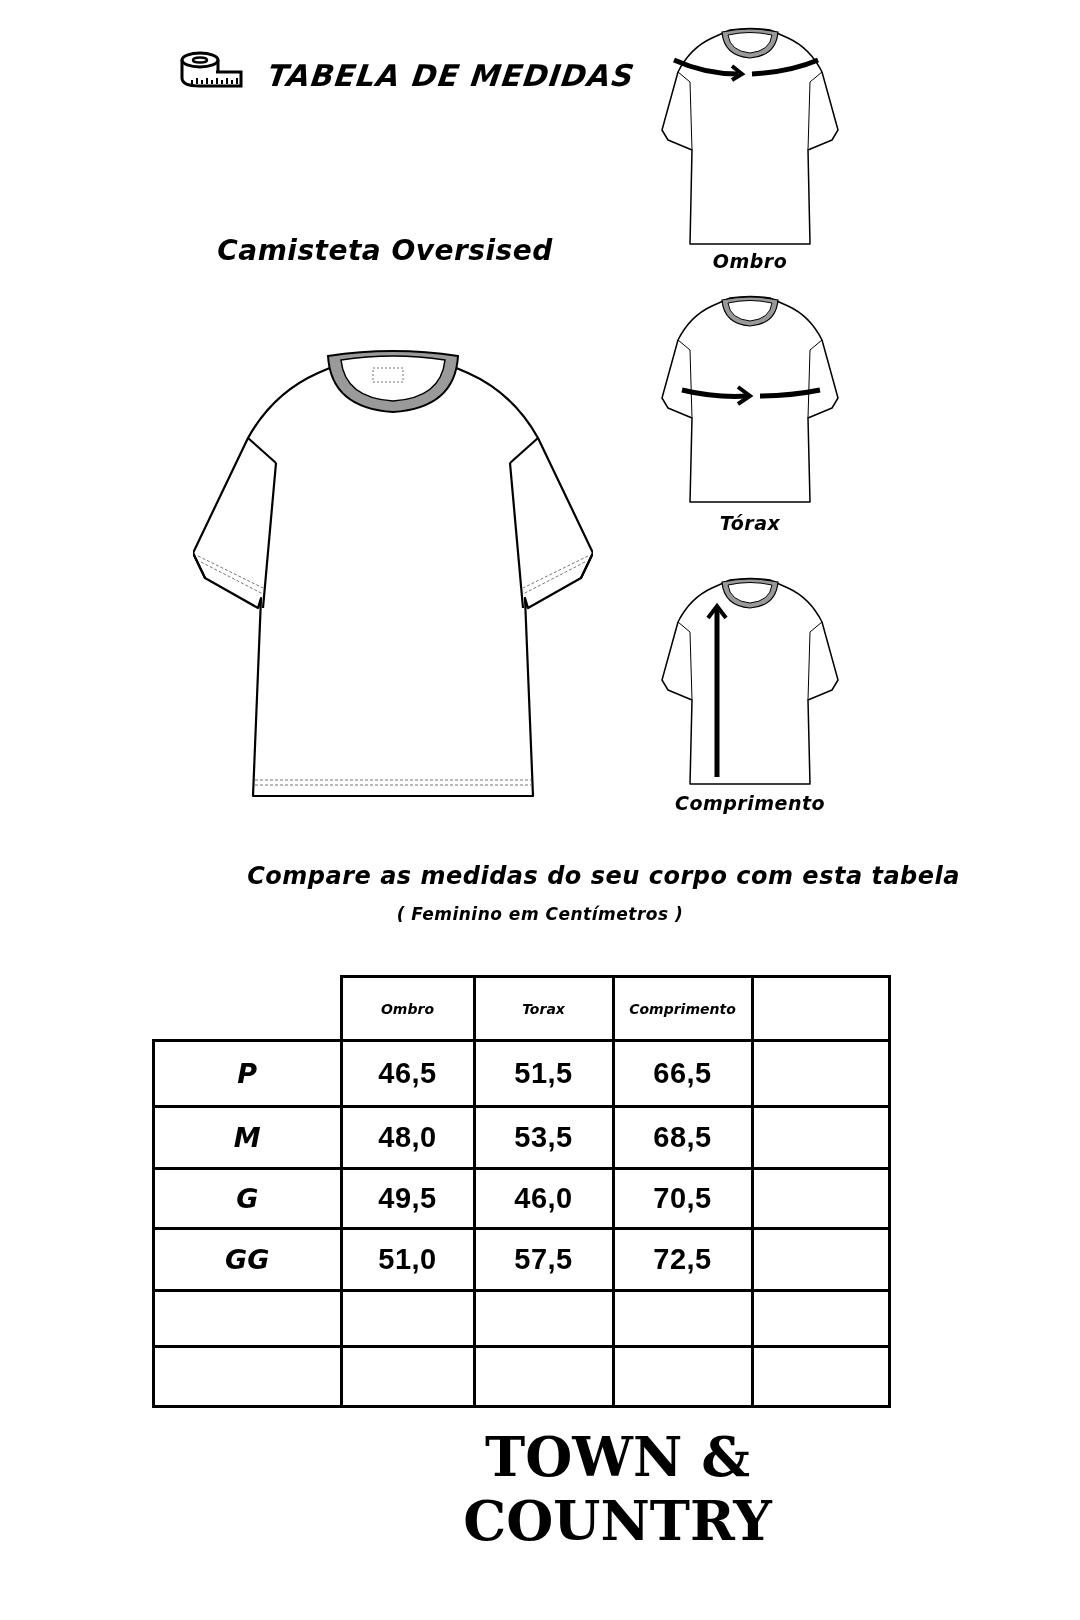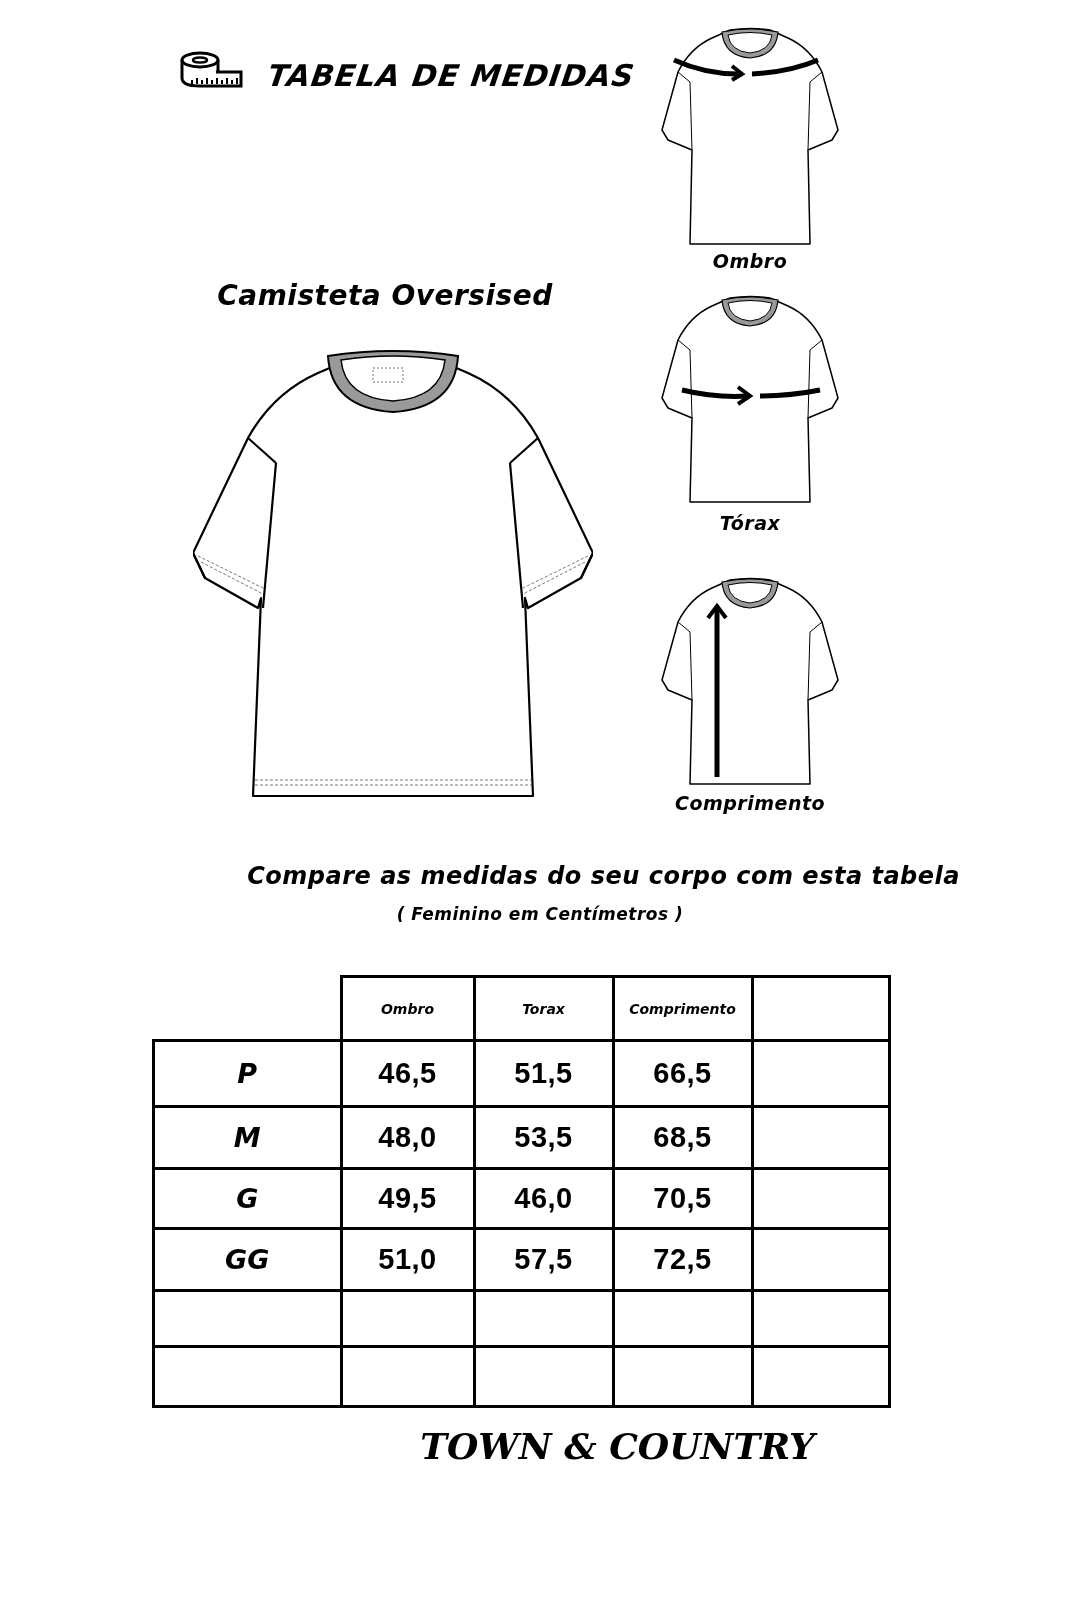--- a/index.html
+++ b/index.html
@@ -1,33 +1,33 @@
 <!DOCTYPE html>
 <html><head>
   <meta charset="utf-8">
   <style>
     html, body { margin: 0; padding: 0; background: #ffffff; }
     body { width: 1080px; height: 1620px; position: relative; overflow: hidden; font-family: "DejaVu Sans", sans-serif; color: #000; }
     .abs { position: absolute; }
     .ital { font-style: italic; font-weight: bold; font-family: "DejaVu Sans", sans-serif; letter-spacing: 0.5px; }
     .title { left: 268px; top: 58px; font-size: 30px; transform: skewX(-8deg); letter-spacing: 1px; }
     .tape-icon { left: 178px; top: 50px; width: 66px; height: 44px; }
-    .product-title { left: 205px; top: 232px; width: 360px; text-align: center; font-size: 28px; line-height: 37px; margin-top: 45px; }
+    .product-title { left: 205px; top: 232px; width: 360px; text-align: center; font-size: 28px; line-height: 37px; }
     .main-shirt { left: 193px; top: 338px; width: 400px; height: 465px; }
     .mini { width: 180px; height: 225px; }
     .mini-label { width: 200px; text-align: center; font-size: 19px; }
     .compare { left: 120px; top: 862px; width: 840px; text-align: right; font-size: 24px; }
     .units { left: 120px; top: 904px; width: 840px; text-align: center; font-size: 17px; }
     table.sizes { position: absolute; left: 152px; top: 975px; border-collapse: collapse; }
     table.sizes td { border: 3px solid #000; padding: 0; text-align: center; vertical-align: middle; }
     table.sizes td.blank-corner { border-top: none; border-left: none; }
     .hdr { font-size: 14px; font-style: italic; font-weight: bold; }
     .size-lbl { font-size: 27px; font-style: italic; font-weight: bold; }
     .val { font-family: "Liberation Sans", sans-serif; font-size: 29px; font-weight: bold; letter-spacing: 0.5px; }
-    .brand { left: 345px; top: 1425px; width: 545px; text-align: center; font-family: "DejaVu Serif", serif; font-weight: bold; font-size: 36px; letter-spacing: 0px; font-style: italic; }
+    .brand { left: 345px; top: 1425px; width: 545px; text-align: center; font-family: "DejaVu Serif", serif; font-weight: bold; font-size: 54px; letter-spacing: 0px; }
   </style>
 </head>
 <body>
 
 <svg class="abs tape-icon" viewBox="0 0 66 44">
   <ellipse cx="22" cy="10" rx="18" ry="7" fill="none" stroke="#000" stroke-width="3"></ellipse>
   <ellipse cx="22" cy="10" rx="7" ry="2.6" fill="none" stroke="#000" stroke-width="2.5"></ellipse>
   <path d="M4 10 V28 Q4 36 22 36 H63 V22 H38" fill="none" stroke="#000" stroke-width="3"></path>
   <path d="M40 10 V22" fill="none" stroke="#000" stroke-width="3"></path>
   <g stroke="#000" stroke-width="2">

